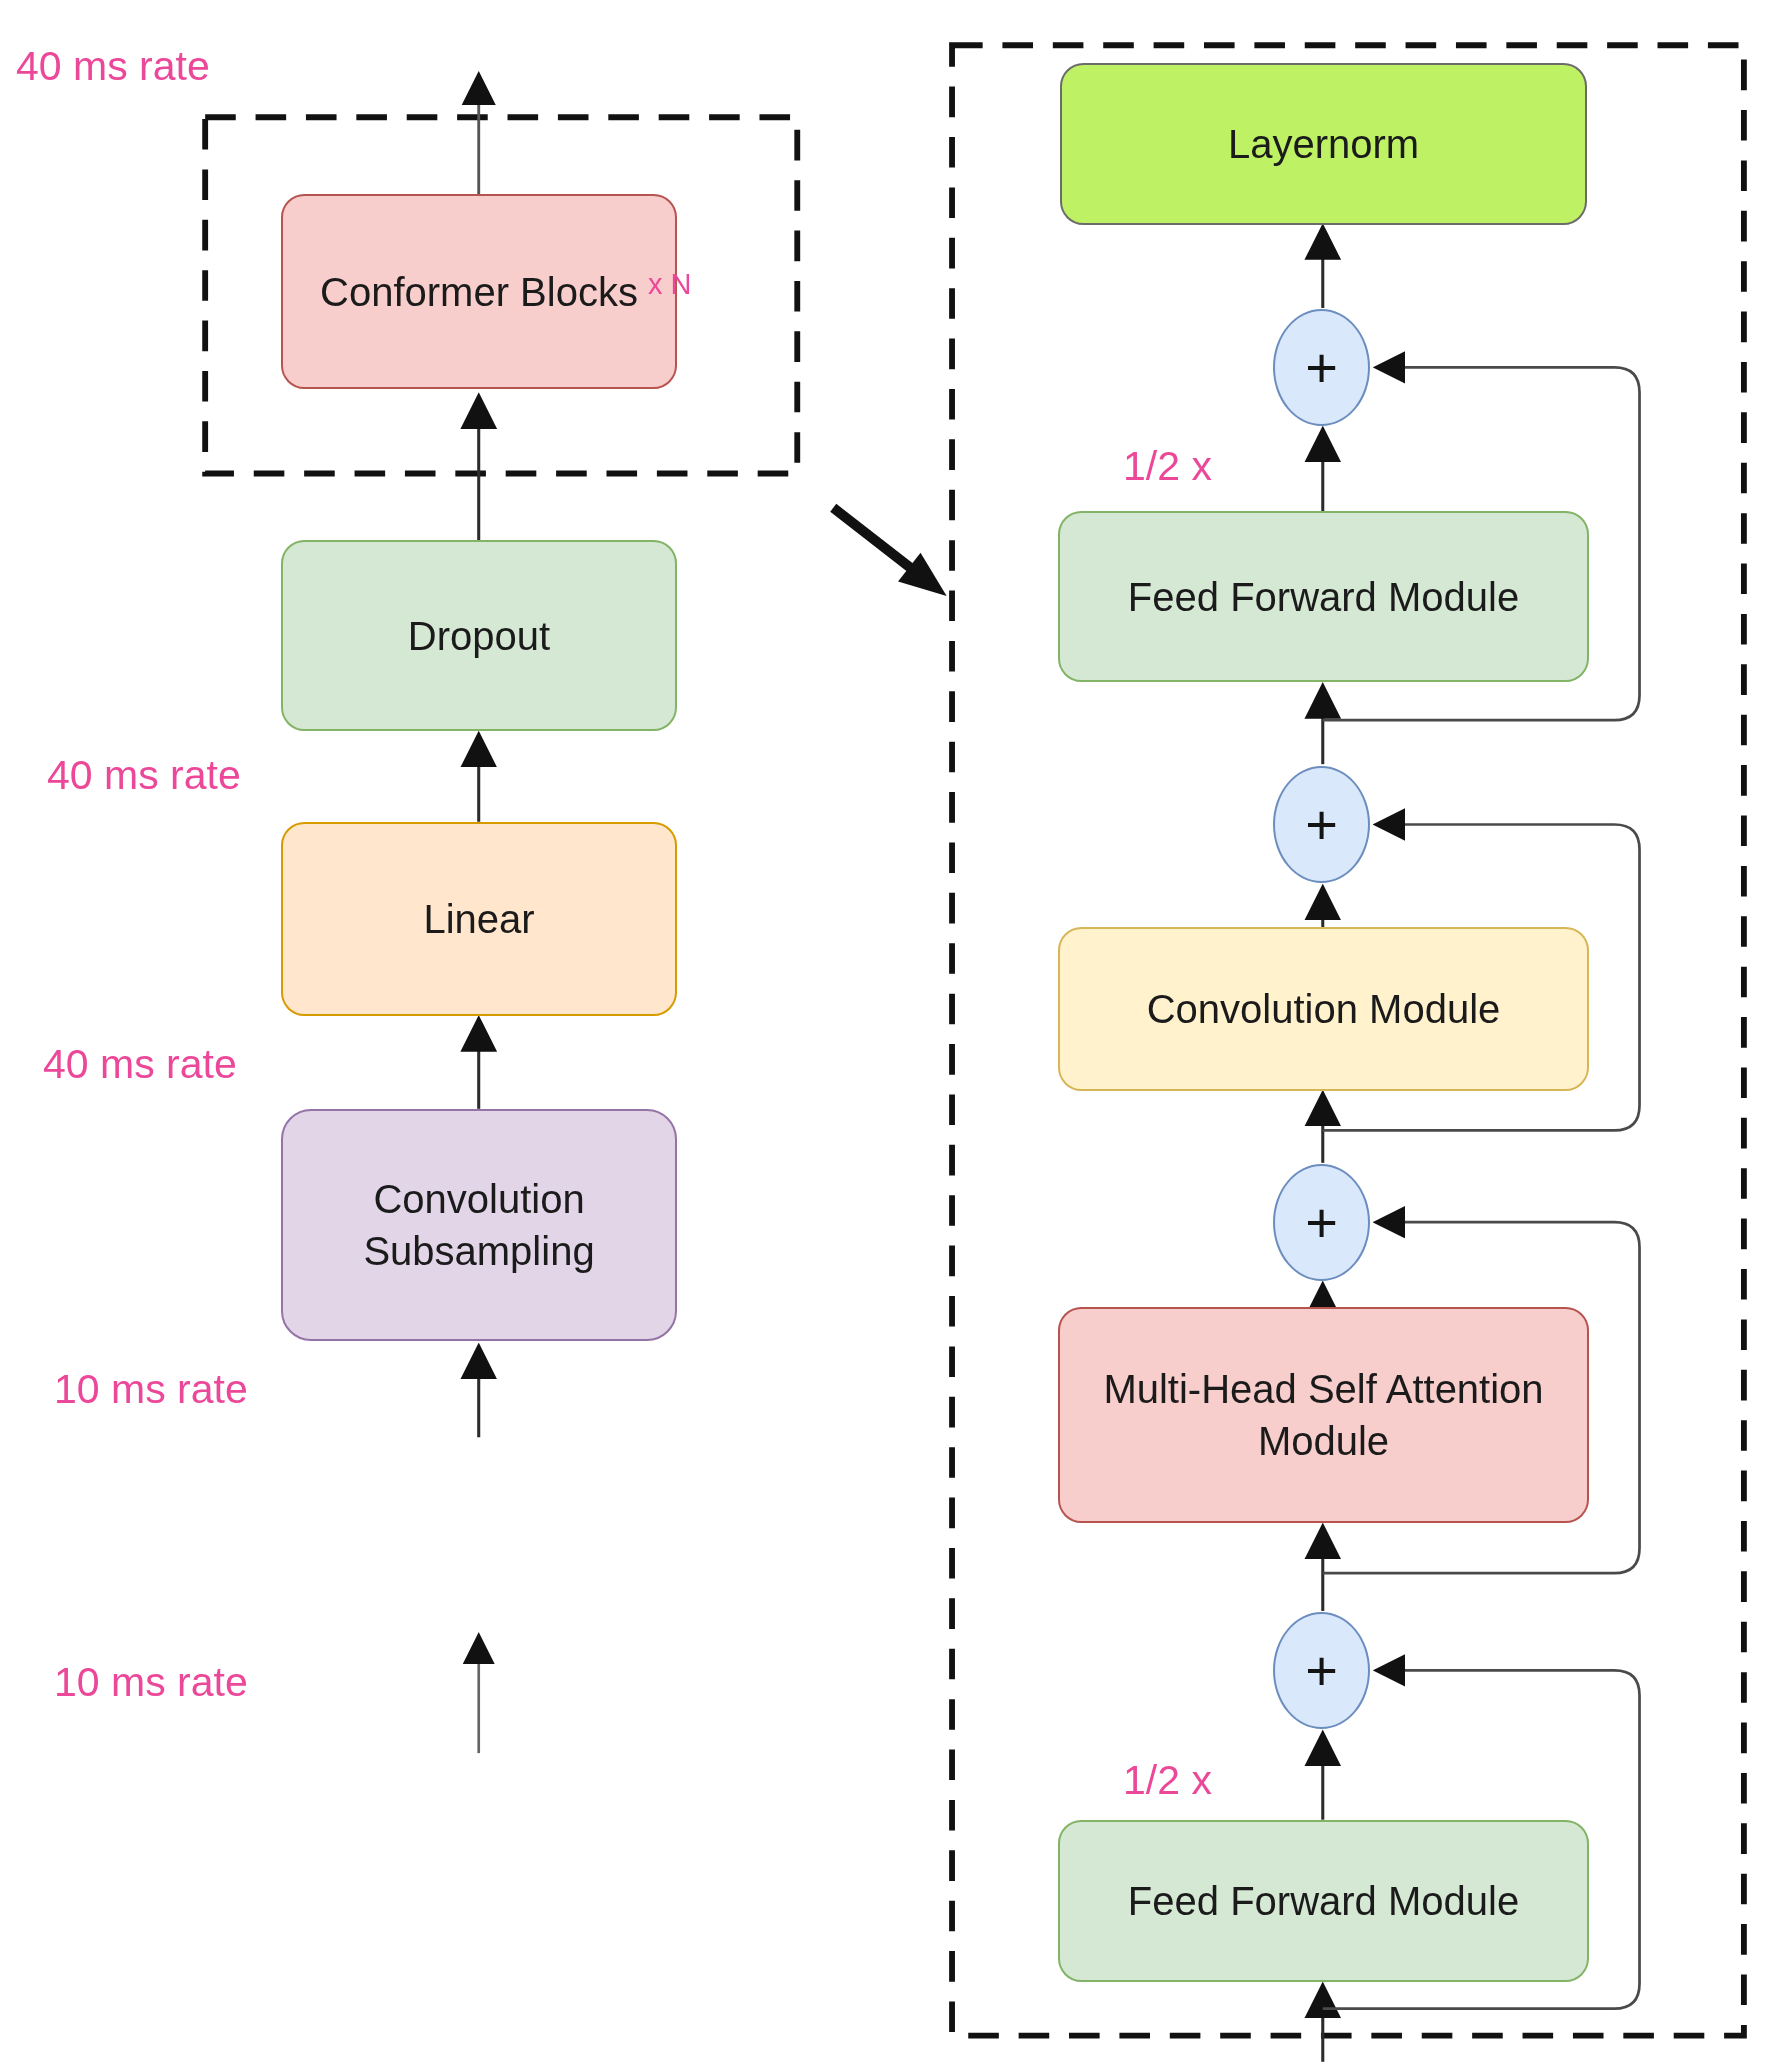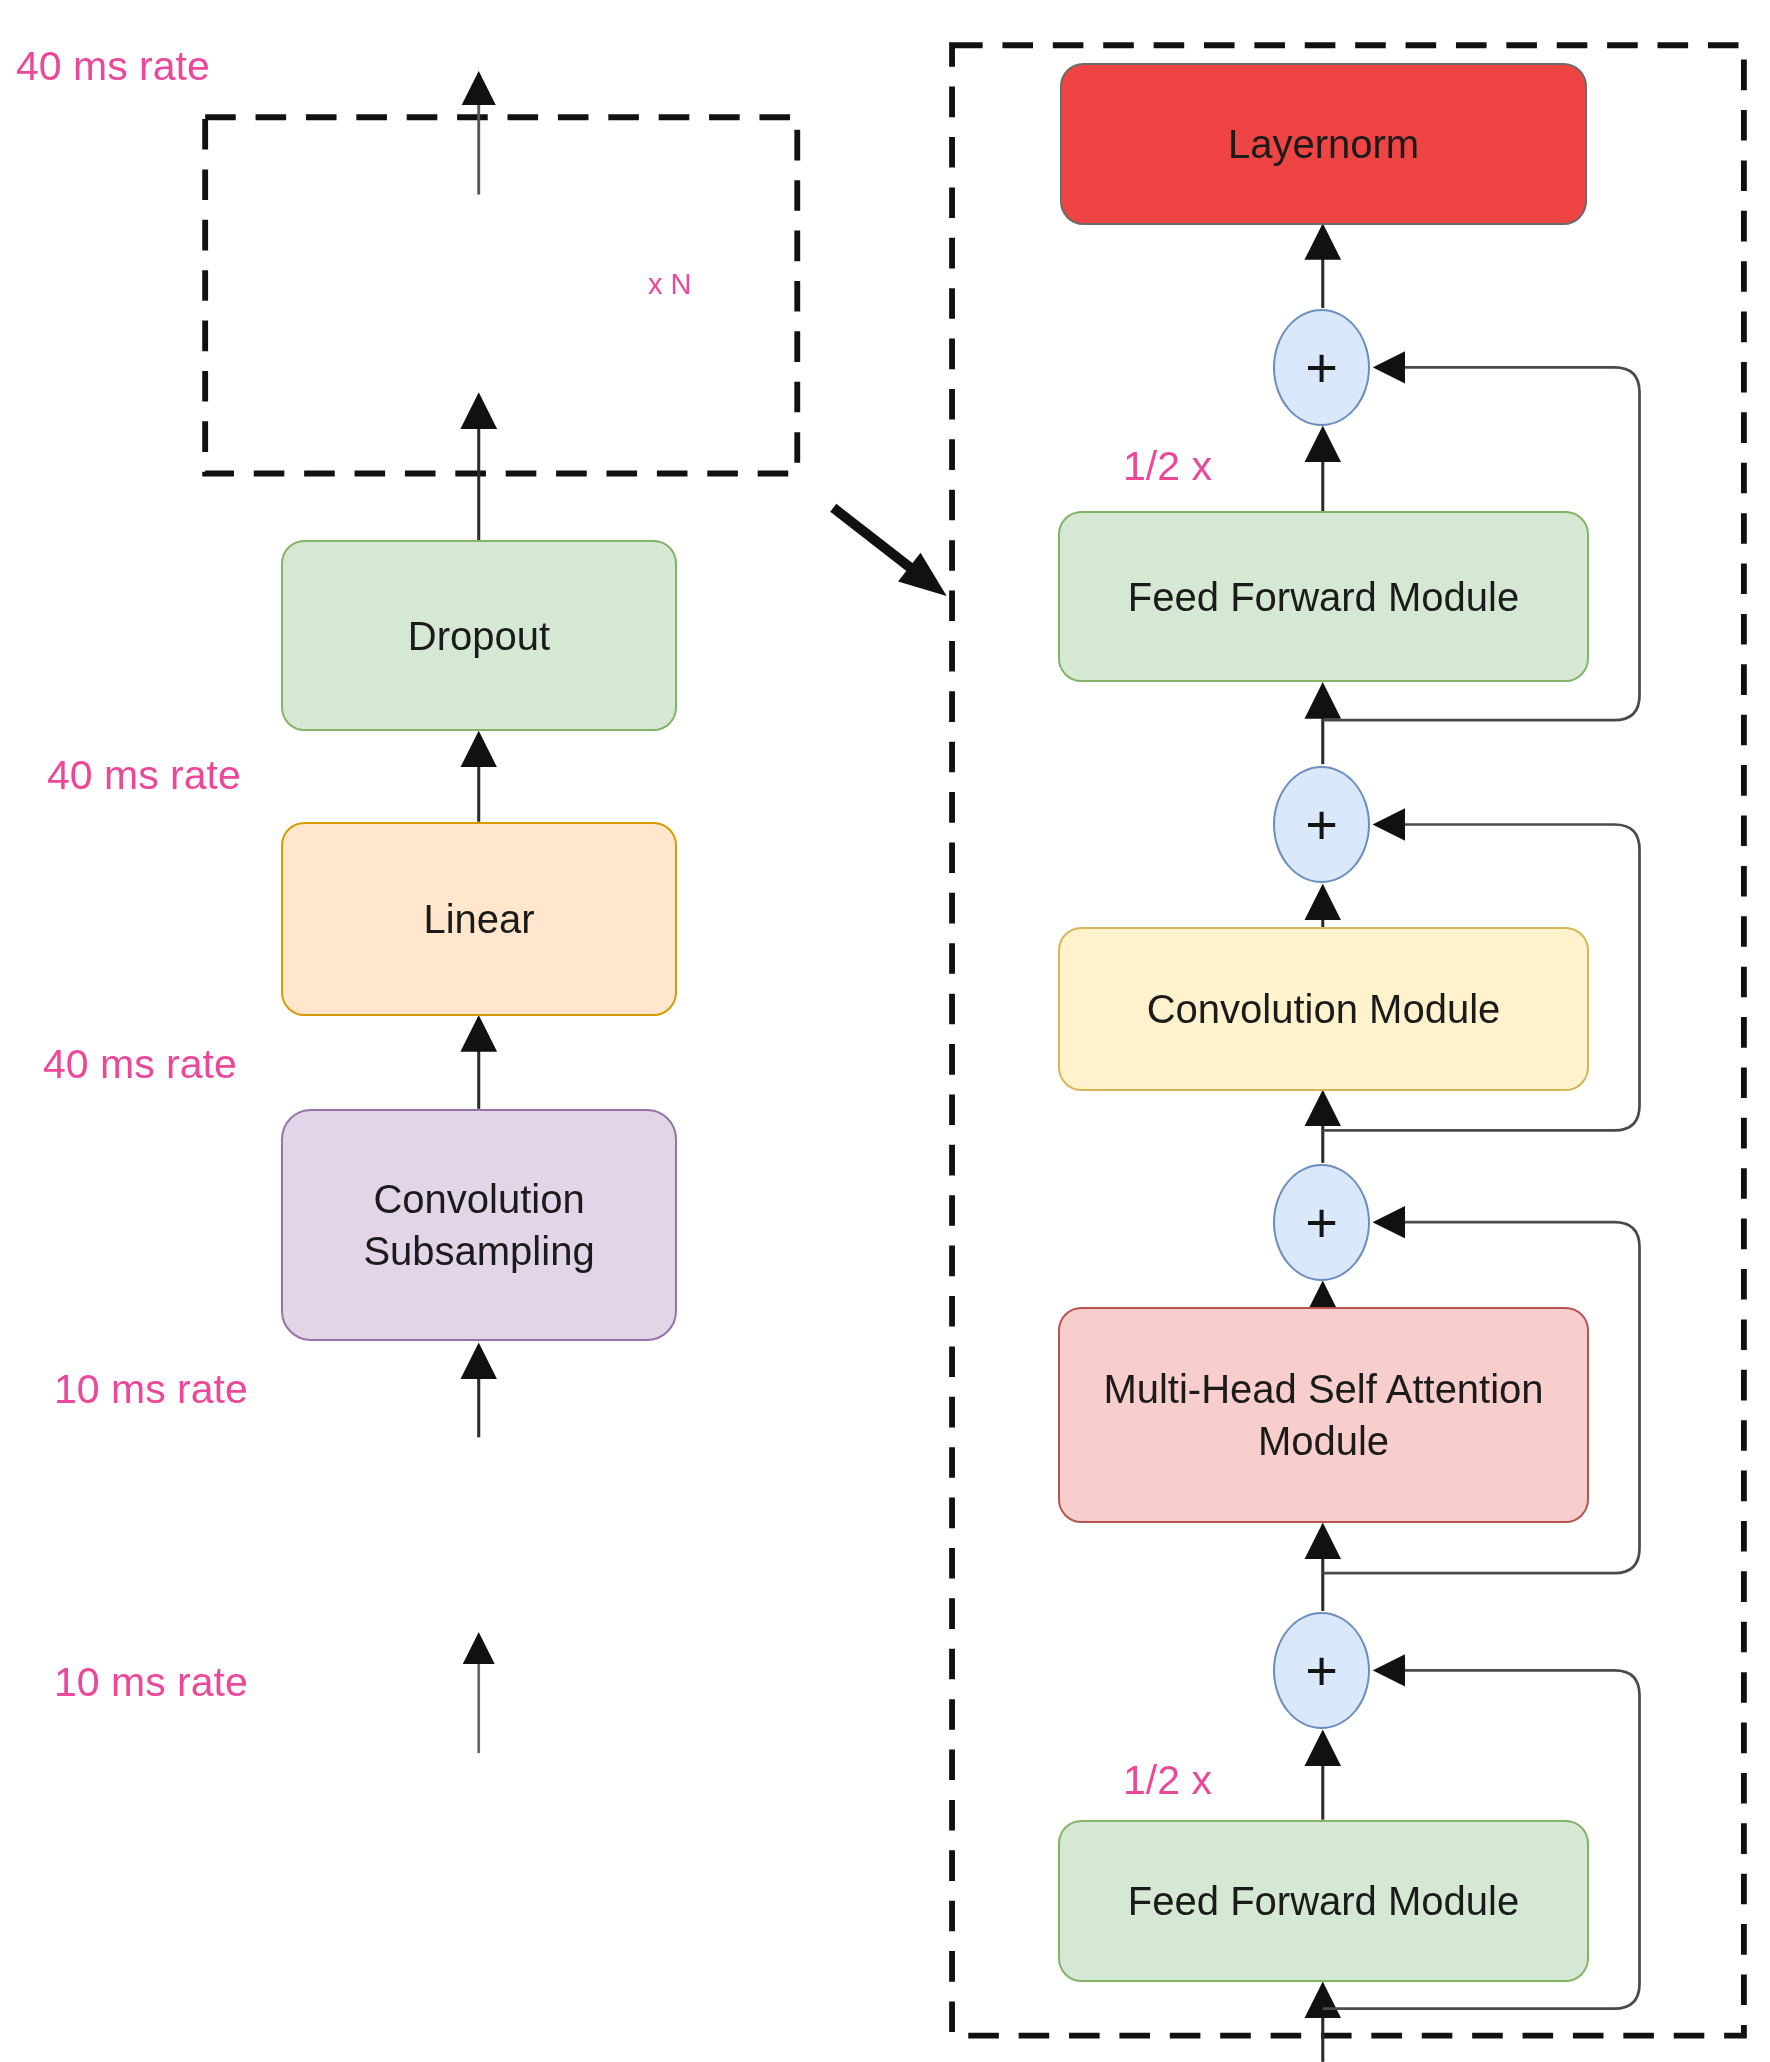--- a/index.html
+++ b/index.html
@@ -19,21 +19,21 @@
     border-radius:23.4px;
     font-size:40px;line-height:1.3;
     box-sizing:border-box;
     padding:0 9px;
   }
   .box.pink  {background:#f8cecc;border:2.7px solid #b85450;}
   .box.green {background:#d5e8d4;border:2.7px solid #82b366;}
   .box.orange{background:#ffe6cc;border:2.7px solid #d79b00;}
   .box.purple{background:#e1d5e7;border:2.7px solid #9673a6;}
   .box.yellow{background:#fff2cc;border:2.7px solid #d6b656;}
-  .box.gray  {background:#ef4444;border:2.7px solid #6b6b6b;}
+  .box.gray  {background:#bef264;border:2.7px solid #6b6b6b;}
   .plus{
     position:absolute;z-index:2;
     width:97px;height:117px;
     border-radius:50%;
     background:#dae8fc;border:2.7px solid #6c8ebf;
     display:flex;align-items:center;justify-content:center;
     font-size:56px;font-weight:400;color:#141414;
     box-sizing:border-box;
   }
   .lbl{
@@ -76,20 +76,23 @@
     <path d="M1470 849 V772" stroke="#2b2b2b" stroke-width="3.4" fill="none" marker-end="url(#arr)"></path>
     <path d="M1470 568 V487" stroke="#2b2b2b" stroke-width="3.4" fill="none" marker-end="url(#arr)"></path>
     <path d="M1470 342 V262" stroke="#2b2b2b" stroke-width="3.4" fill="none" marker-end="url(#arr)"></path>
 
     <path d="M1470 800 H1794 Q1822 800 1822 772 V436 Q1822 408 1794 408 H1538" stroke="#4a4a4a" stroke-width="3" fill="none" marker-end="url(#arr)"></path>
     <path d="M1470 1256 H1794 Q1822 1256 1822 1228 V944 Q1822 916 1794 916 H1538" stroke="#4a4a4a" stroke-width="3" fill="none" marker-end="url(#arr)"></path>
     <path d="M1470 1748 H1794 Q1822 1748 1822 1720 V1386 Q1822 1358 1794 1358 H1538" stroke="#4a4a4a" stroke-width="3" fill="none" marker-end="url(#arr)"></path>
     <path d="M1470 2232 H1794 Q1822 2232 1822 2204 V1884 Q1822 1856 1794 1856 H1538" stroke="#4a4a4a" stroke-width="3" fill="none" marker-end="url(#arr)"></path>
   </svg>
 
+  <div class="box pink" style="left:281px;top:194px;width:396px;height:195px;">
+    <span>Conformer Blocks</span>
+  </div>
   <div class="box green" style="left:281px;top:540px;width:396px;height:191px;">
     <span>Dropout</span>
   </div>
   <div class="box orange" style="left:281px;top:822px;width:396px;height:194px;">
     <span>Linear</span>
   </div>
   <div class="box purple" style="left:281px;top:1109px;width:396px;height:232px;border-radius:30px;">
     <span>Convolution Subsampling</span>
   </div>
 

